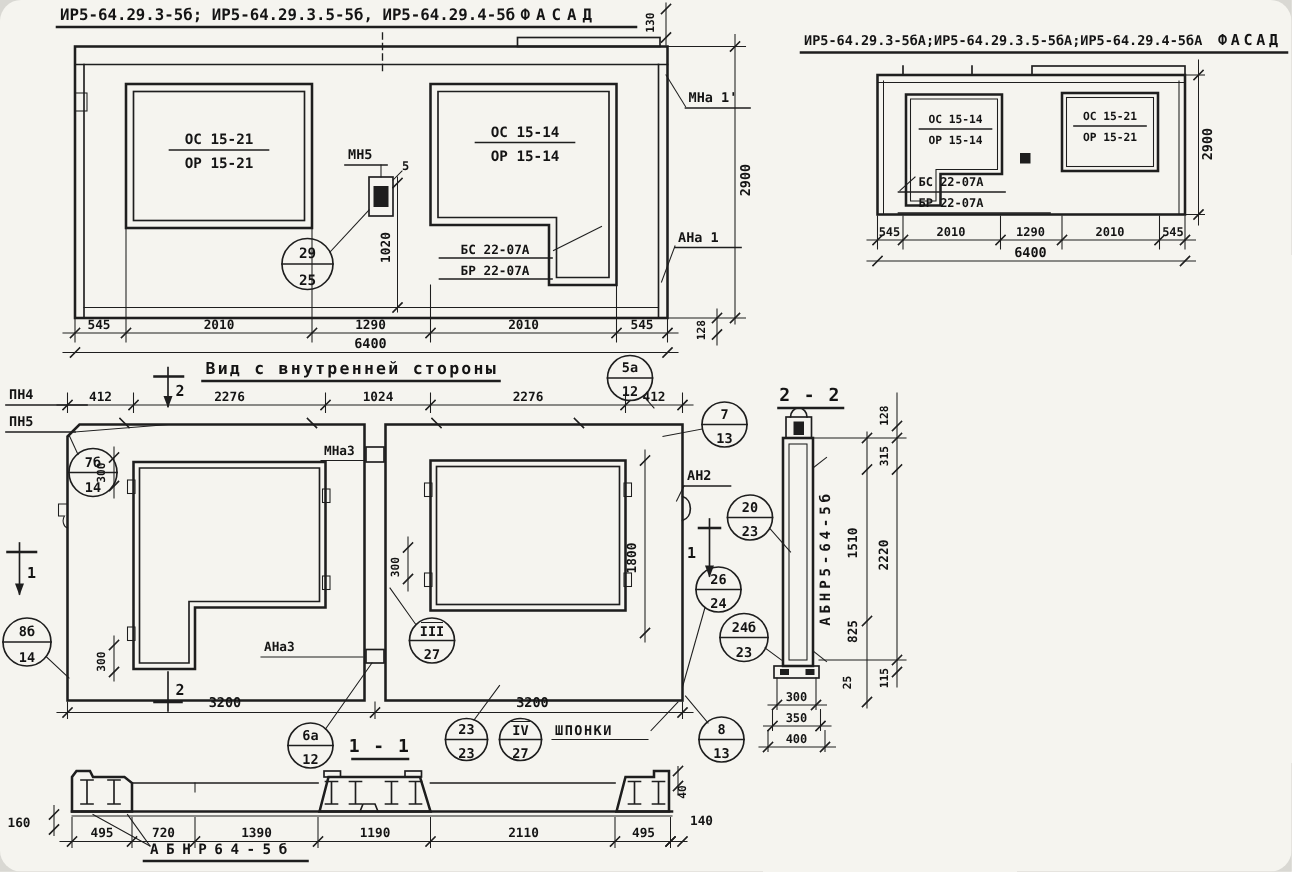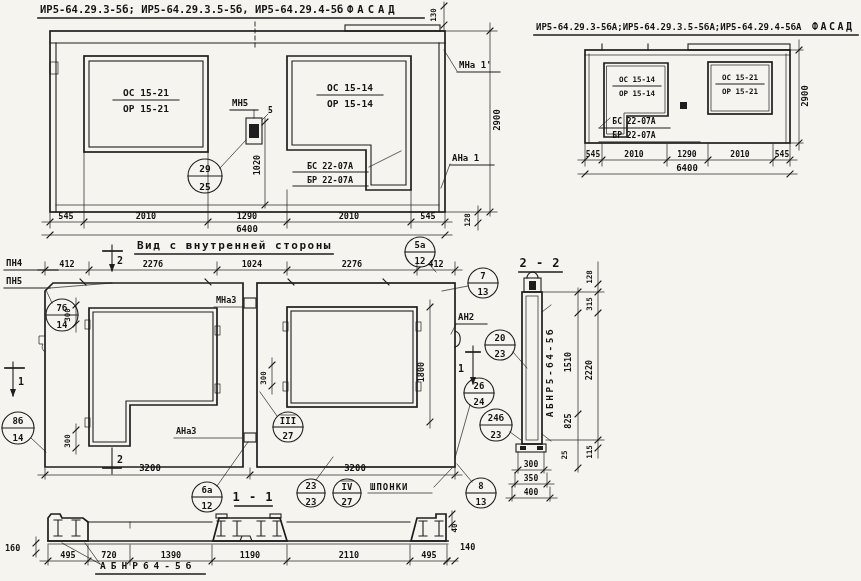--- a/index.html
+++ b/index.html
@@ -1,16 +1,16 @@
 <!DOCTYPE html>
 <html><head>
 <meta charset="utf-8">
 <style>
   html,body{margin:0;padding:0;background:#d9d8d3;}
-  .page{width:861px;height:581px;background:#f5f4ef;position:relative;overflow:hidden;}
+  .page{width:861px;height:581px;background:#f5f4ef;position:relative;overflow:hidden;border-radius:14px;}
   svg{display:block;}
   .ln{stroke:#1e1e1e;fill:none;stroke-width:1.1;stroke-linecap:square;stroke-linejoin:miter;}
   .ln2{stroke-width:1.7;}
   .thin{stroke-width:0.7;}
   .dash{stroke-dasharray:4 3;stroke-width:0.9;}
   .fillink{fill:#1e1e1e;stroke:none;}
   text{font-family:"DejaVu Sans Mono",monospace;font-weight:bold;fill:#141414;}.t75{font-size:7.5px}.t8{font-size:8px}.t85{font-size:8.5px}
   .t9{font-size:9px}.t95{font-size:9.5px}.t10{font-size:10px}.t105{font-size:10.5px}
   .t11{font-size:11px}.t12{font-size:12px}
   .mid{text-anchor:middle}.end{text-anchor:end}

